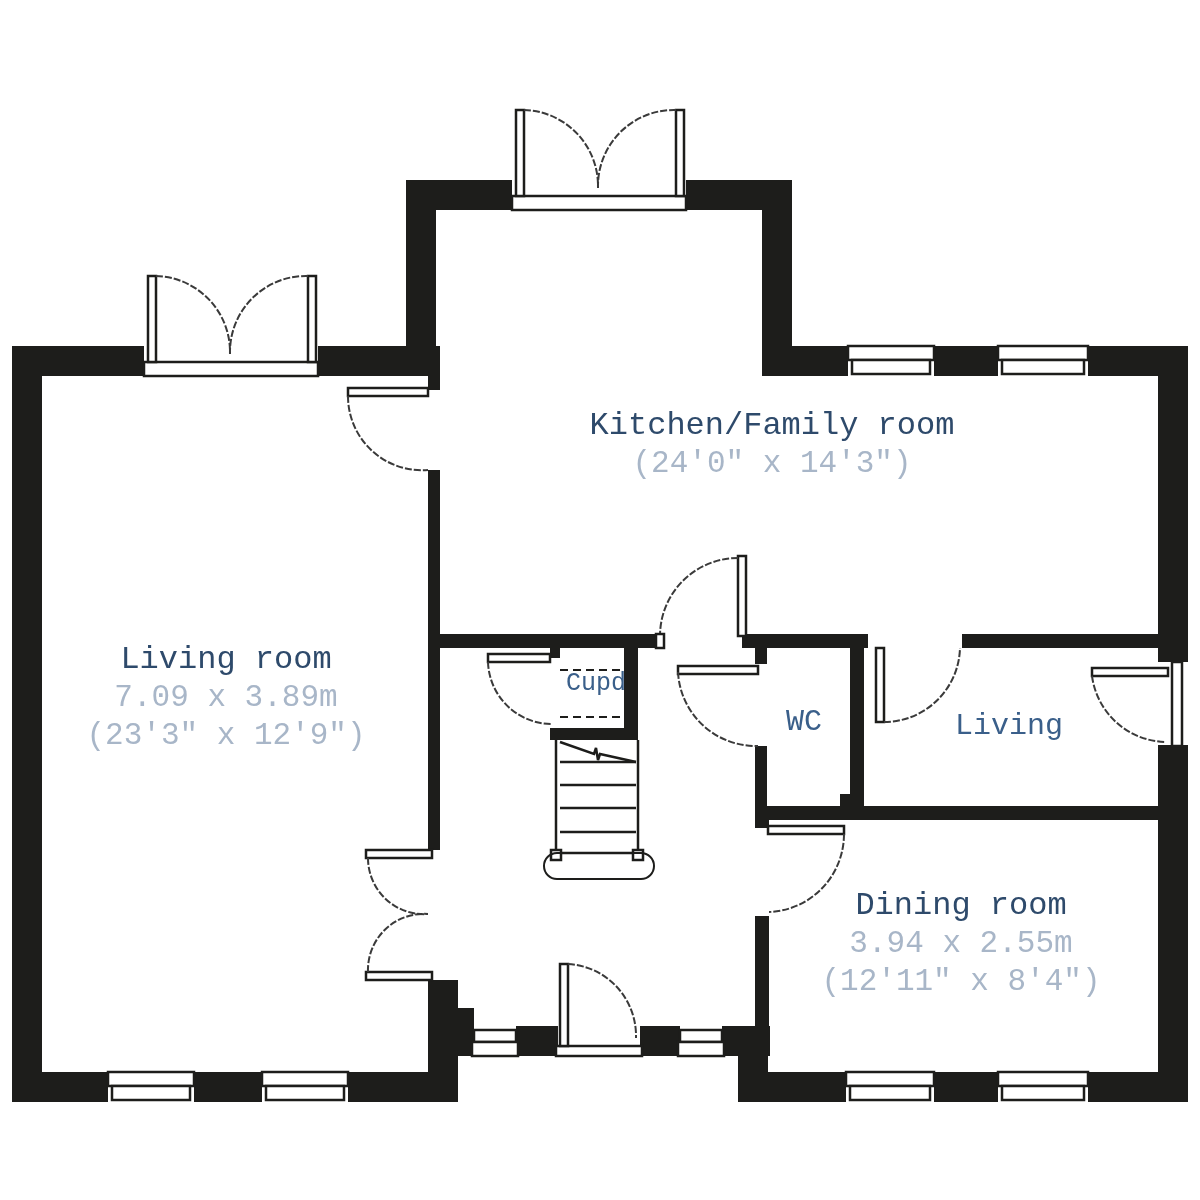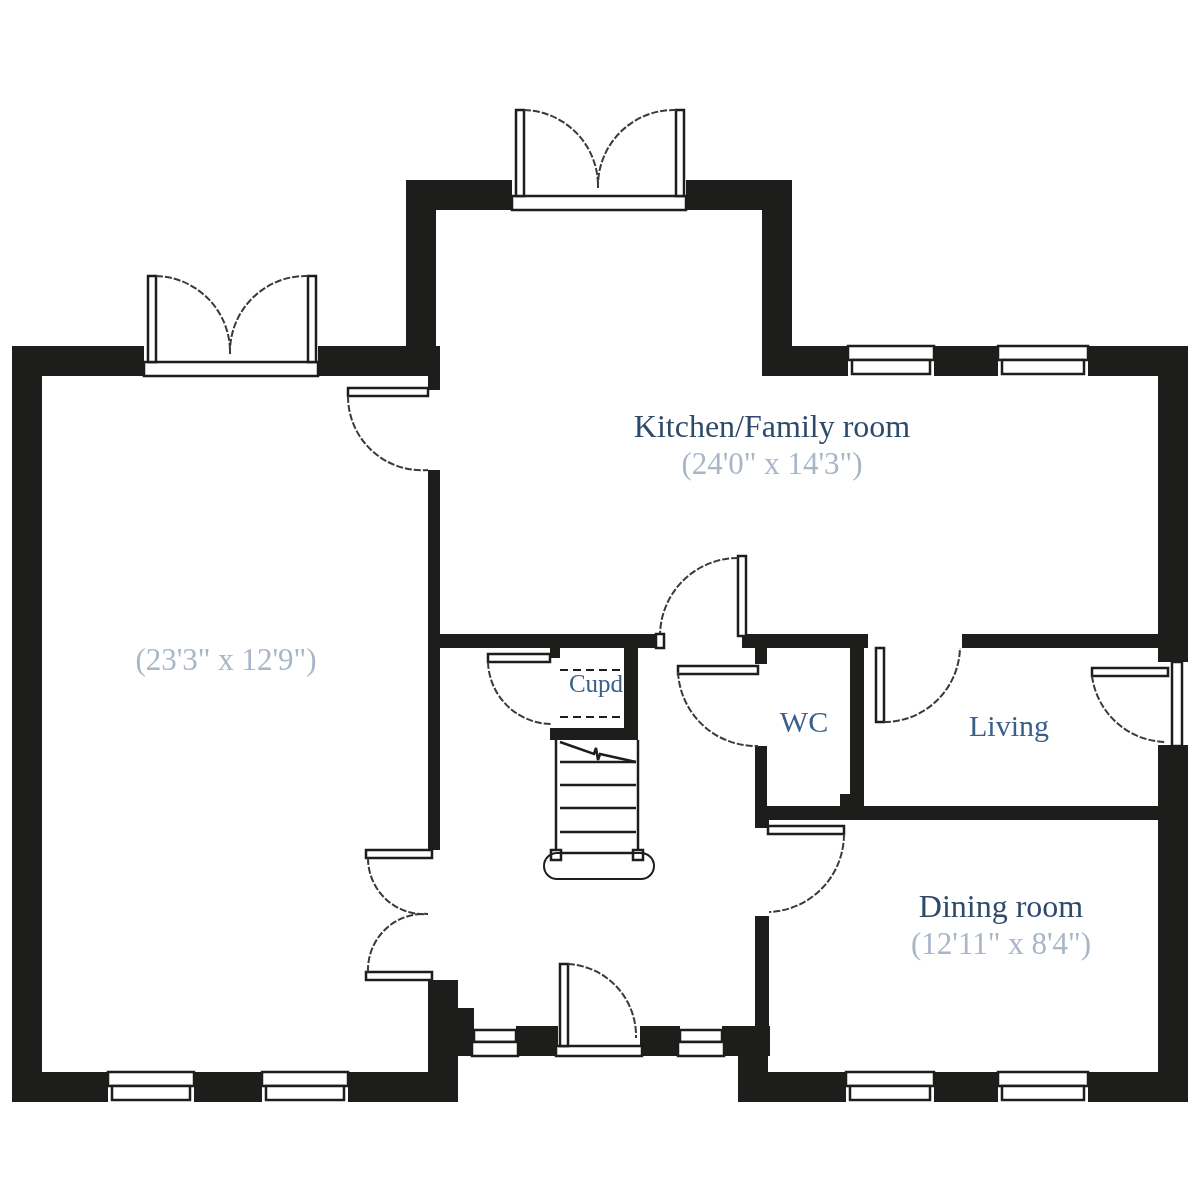--- a/index.html
+++ b/index.html
@@ -3,21 +3,21 @@
 <meta charset="utf-8">
 <style>
   html, body { margin: 0; padding: 0; background: #ffffff; }
   body { width: 1200px; height: 1200px; position: relative; overflow: hidden; }
   #plan { position: absolute; left: 0; top: 0; width: 1200px; height: 1200px; }
   .wall { fill: #1d1d1b; }
   .frame { fill: #ffffff; stroke: #1d1d1b; stroke-width: 2.5; }
   .swing { fill: none; stroke: #3a3a3a; stroke-width: 2; stroke-dasharray: 7 2; }
   .thin { fill: none; stroke: #1d1d1b; stroke-width: 2.5; }
   .dash { fill: none; stroke: #1d1d1b; stroke-width: 2; stroke-dasharray: 8 5; }
-  .label { position: absolute; font-family: Liberation Serif, serif; text-align: center; line-height: 1.2; white-space: nowrap; transform: translateX(-50%); }
+  .label { position: absolute; font-family: Liberation Mono, monospace; text-align: center; line-height: 1.2; white-space: nowrap; transform: translateX(-50%); }
   .room-name { color: #2e4a6b; font-size: 32px; }
   .room-dim { color: #a8b6c8; font-size: 31px; }
   .small-name { color: #3a5f8a; font-size: 30px; }
 </style>
 </head>
 <body>
 
 <svg id="plan" viewBox="0 0 1200 1200" xmlns="http://www.w3.org/2000/svg">
 
   <g>
@@ -207,23 +207,26 @@
     <line class="dash" x1="560" y1="717" x2="624" y2="717"></line>
   </g>
 </svg>
 
 <div class="label" style="left:772px; top:407px;">
   <div class="room-name">Kitchen/Family room</div>
   <div class="room-dim">(24'0" x 14'3")</div>
 </div>
 
 <div class="label" style="left:226px; top:641px;">
+  <div class="room-name">Living room</div>
+  <div class="room-dim">7.09 x 3.89m</div>
   <div class="room-dim">(23'3" x 12'9")</div>
 </div>
 
-<div class="label" style="left:1001px; top:887px;">
+<div class="label" style="left:961px; top:887px;">
   <div class="room-name">Dining room</div>
+  <div class="room-dim">3.94 x 2.55m</div>
   <div class="room-dim">(12'11" x 8'4")</div>
 </div>
 
 <div class="label small-name" style="left:804px; top:704px;text-align:center;">WC</div>
 <div class="label small-name" style="left:1009px; top:708px;">Living</div>
 <div class="label small-name" style="left:596px; top:669px; font-size:25px;">Cupd</div>
 
 </body></html>

